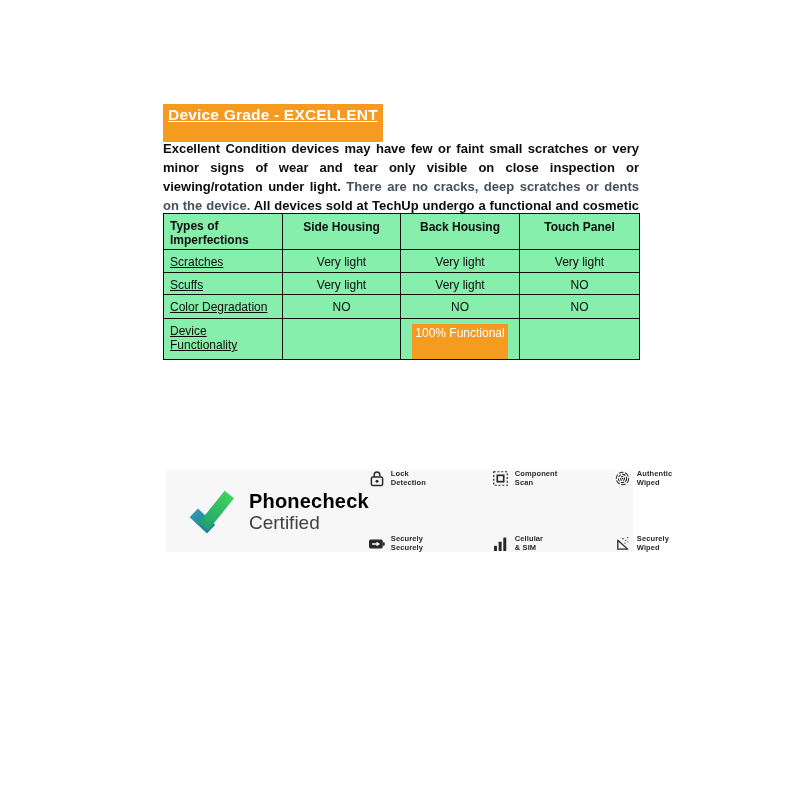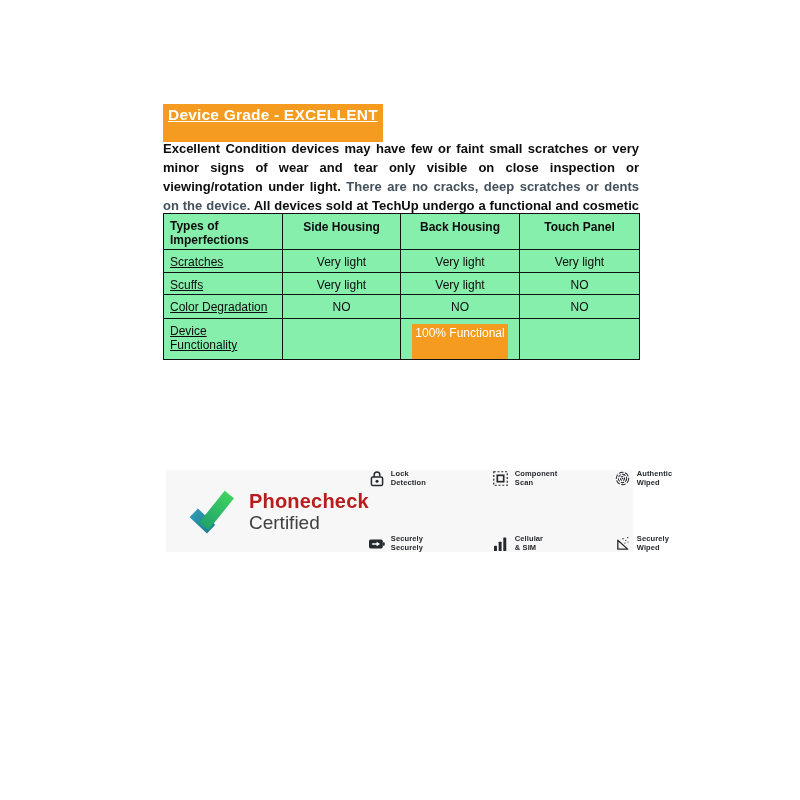--- a/index.html
+++ b/index.html
@@ -101,21 +101,21 @@
     background: var(--panel_bg, #F7F7F8);
     border-radius: 2px;
     display: flex;
     align-items: center;
   }
   .brand-block { display: flex; align-items: center; margin-left: 22px; }
   .brand-logo { width: 48px; height: 46px; flex: 0 0 auto; }
   .brand-text { margin-left: 13px; }
   .brand-name {
     font-size: 20px; font-weight: bold;
-    color: #b91c1c; letter-spacing: 0.2px; line-height: 22px;
+    color: #000000; letter-spacing: 0.2px; line-height: 22px;
   }
   .brand-sub {
     font-size: 19px; font-weight: normal;
     color: #404040; line-height: 21px;
   }
   .features-grid {
     margin-left: auto;
     margin-right: 22px;
     display: grid;
     grid-template-columns: 76px 74px 72px;

